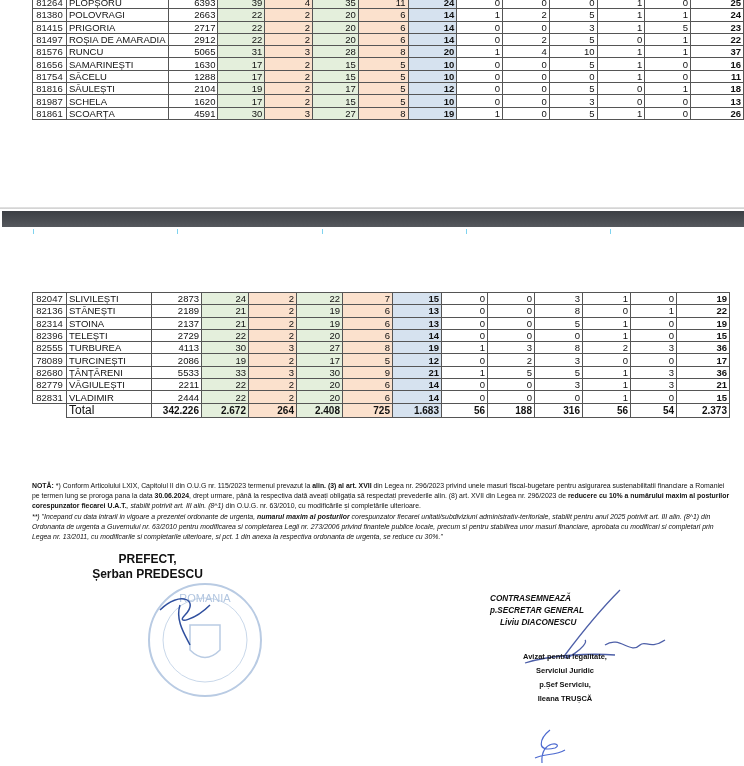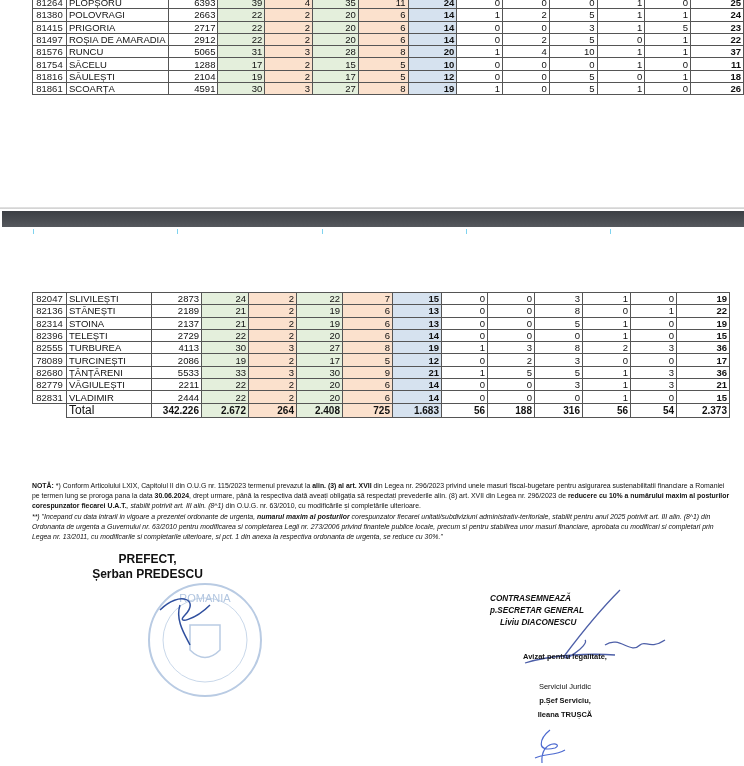--- a/index.html
+++ b/index.html
@@ -29,21 +29,21 @@
 
   .note { position: absolute; left: 32px; width: 700px; font-size: 6.9px; line-height: 10px; color: #111; }
   #note1 { top: 481px; }
   #note2 { top: 512px; font-style: italic; }
   .note b { font-style: normal; }
 
   .sig-block { position: absolute; font-weight: bold; font-size: 12px; line-height: 15px; text-align: center; }
   #prefect { left: 85px; top: 552px; width: 125px; }
   #contra { left: 490px; top: 593px; width: 120px; text-align: left; font-size: 8.2px; line-height: 12px; font-style: italic; }
   #avizat { left: 505px; top: 650px; width: 120px; font-size: 7.5px; line-height: 14px; }
-  #avizat .plain { font-weight: normal; margin-top: 16px; }
+  #avizat .plain { font-weight: bold; }
   .stamp { position: absolute; left: 145px; top: 580px; width: 120px; height: 120px; }
   .sig-svg { position: absolute; }
 </style>
 </head>
 <body>
 
 <table class="grid" id="table-top">
   <colgroup>
     <col style="width:34px">
       <col style="width:85px">
@@ -135,20 +135,36 @@
         <td class="num orange">8</td>
         <td class="num blue">20</td>
         <td class="num">1</td>
         <td class="num">4</td>
         <td class="num">10</td>
         <td class="num">1</td>
         <td class="num">1</td>
         <td class="num bold col-last">37</td>
       </tr>
       <tr>
+        <td class="code">81656</td>
+        <td class="name">SAMARINEȘTI</td>
+        <td class="num">1630</td>
+        <td class="num green">17</td>
+        <td class="num orange">2</td>
+        <td class="num green">15</td>
+        <td class="num orange">5</td>
+        <td class="num blue">10</td>
+        <td class="num">0</td>
+        <td class="num">0</td>
+        <td class="num">5</td>
+        <td class="num">1</td>
+        <td class="num">0</td>
+        <td class="num bold col-last">16</td>
+      </tr>
+      <tr>
         <td class="code">81754</td>
         <td class="name">SĂCELU</td>
         <td class="num">1288</td>
         <td class="num green">17</td>
         <td class="num orange">2</td>
         <td class="num green">15</td>
         <td class="num orange">5</td>
         <td class="num blue">10</td>
         <td class="num">0</td>
         <td class="num">0</td>
@@ -165,20 +181,36 @@
         <td class="num orange">2</td>
         <td class="num green">17</td>
         <td class="num orange">5</td>
         <td class="num blue">12</td>
         <td class="num">0</td>
         <td class="num">0</td>
         <td class="num">5</td>
         <td class="num">0</td>
         <td class="num">1</td>
         <td class="num bold col-last">18</td>
+      </tr>
+      <tr>
+        <td class="code">81987</td>
+        <td class="name">SCHELA</td>
+        <td class="num">1620</td>
+        <td class="num green">17</td>
+        <td class="num orange">2</td>
+        <td class="num green">15</td>
+        <td class="num orange">5</td>
+        <td class="num blue">10</td>
+        <td class="num">0</td>
+        <td class="num">0</td>
+        <td class="num">3</td>
+        <td class="num">0</td>
+        <td class="num">0</td>
+        <td class="num bold col-last">13</td>
       </tr>
       <tr>
         <td class="code">81861</td>
         <td class="name">SCOARȚA</td>
         <td class="num">4591</td>
         <td class="num green">30</td>
         <td class="num orange">3</td>
         <td class="num green">27</td>
         <td class="num orange">8</td>
         <td class="num blue">19</td>

